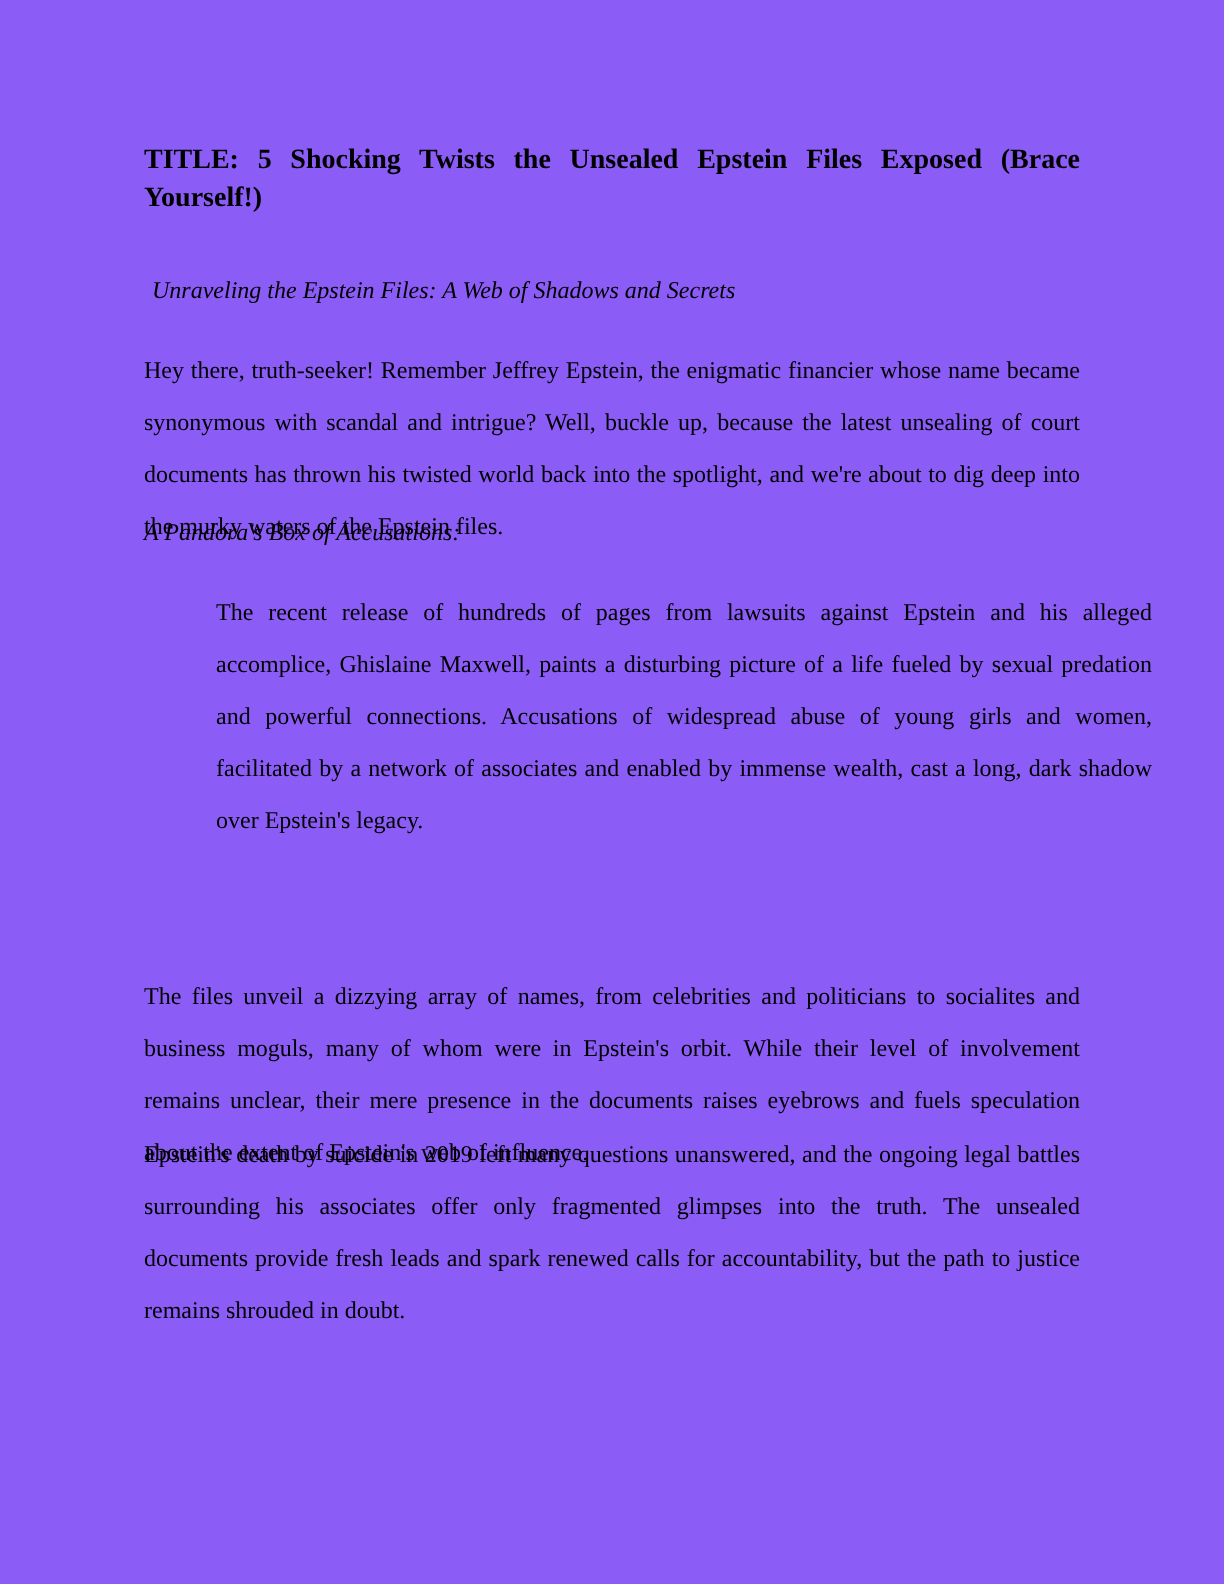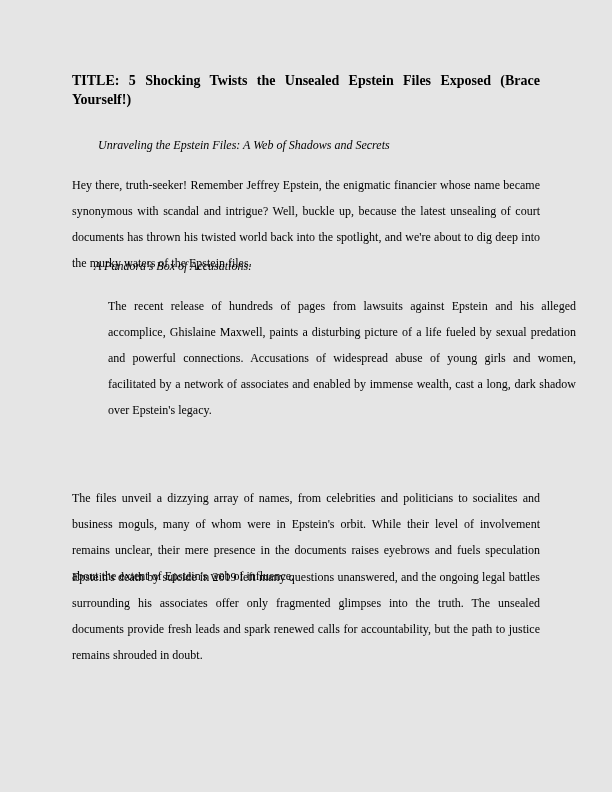--- a/index.html
+++ b/index.html
@@ -14,41 +14,40 @@
       overflow: hidden;
       font-family: "Liberation Serif", "DejaVu Serif", serif;
       color: #000000;
     }
     .page {
       position: absolute;
       left: 0;
       top: 0;
       width: 612px;
       height: 792px;
-      background: #e5e5e5;
+      background: #8b5cf6;
     }
     .block {
       position: absolute;
       left: 72px;
       width: 468px;
       margin: 0;
     }
     .title {
       top: 71px;
       font-size: 14px;
       font-weight: bold;
       line-height: 19px;
       text-align: justify;
       word-spacing: 3px;
     }
     .heading {
       font-size: 12px;
       font-style: italic;
       line-height: 17px;
-      margin-left: 22px;
     }
     .para {
       font-size: 12px;
       line-height: 26px;
       text-align: justify;
     }
     .intro-heading { top: 137px; left: 76px; }
     .p1 { top: 172px; }
     .h2 { top: 258px; }
     .p2 { top: 293px; margin-left: 36px; }

